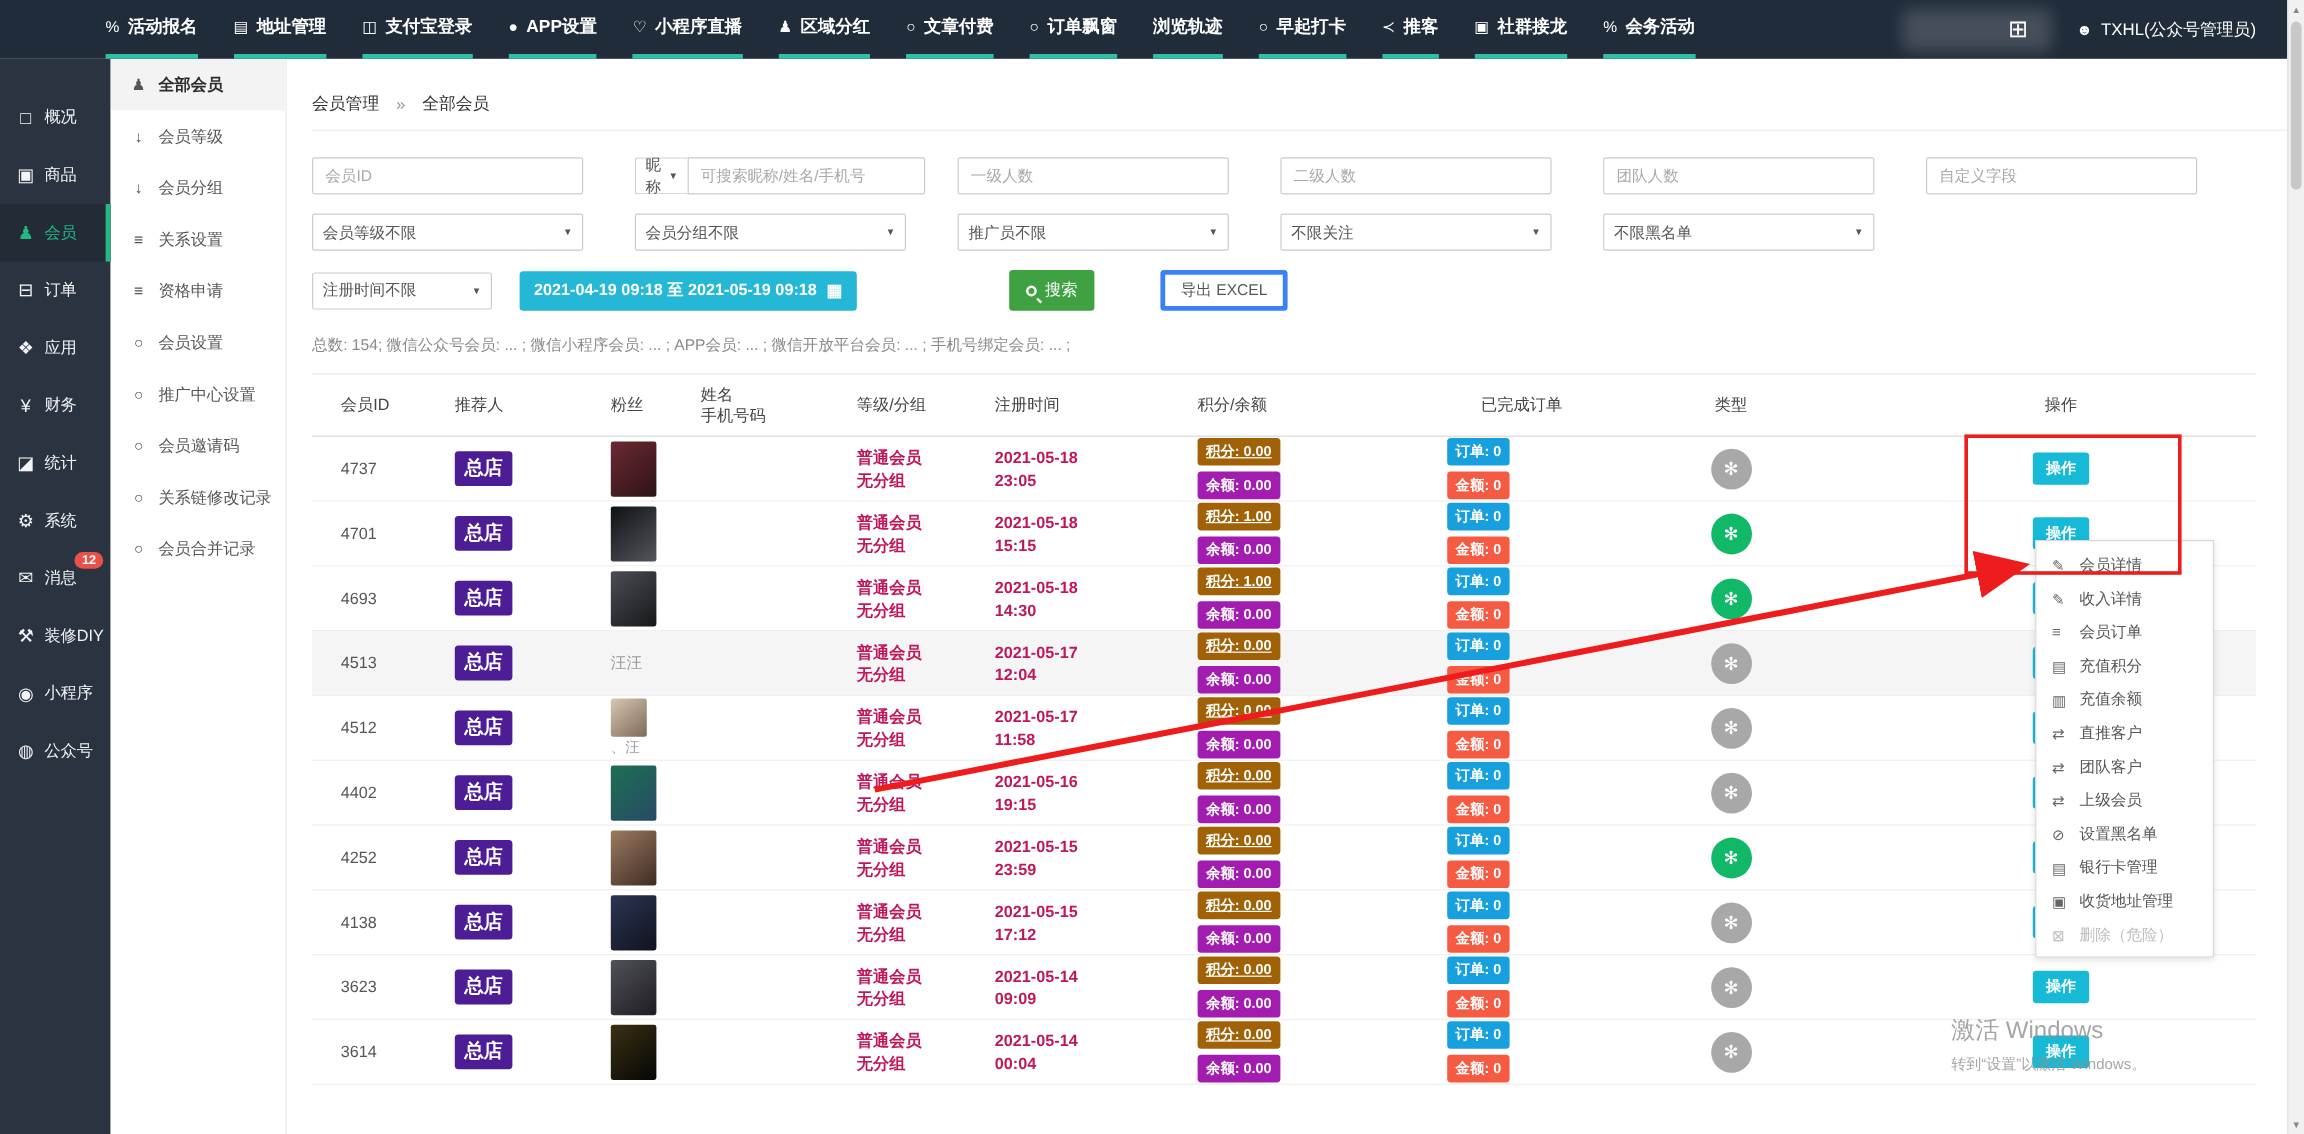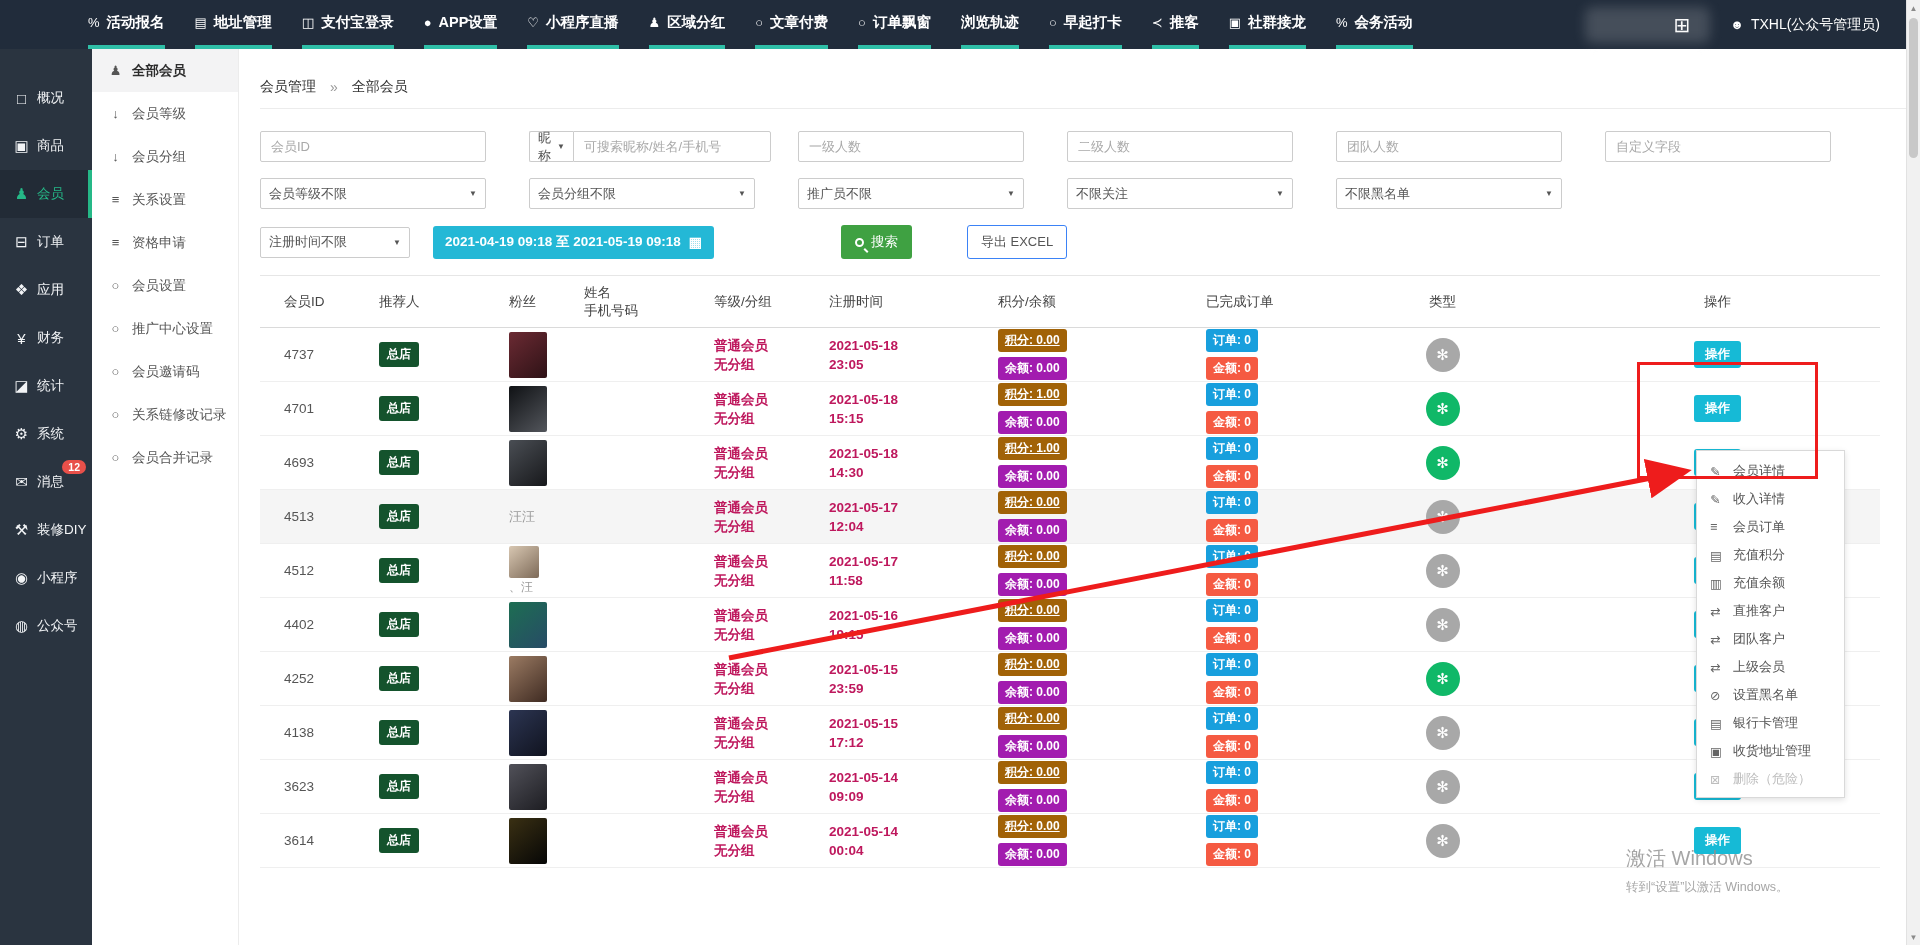--- a/index.html
+++ b/index.html
@@ -58,42 +58,42 @@
   .sel-226 { width:226px; }
   .sel-150 { width:150px; }
   .date-btn { margin-left:8px; height:33px; background:#24b8d6; color:#fff; border:none; border-radius:3px;
     font-size:13.5px; font-weight:bold; padding:0 12px; display:flex; align-items:center; gap:8px; cursor:pointer; }
   .cal-ico { font-size:14px; }
   .search-btn { margin-left:84px; height:34px; background:#3fa142; color:#fff; border:none; border-radius:3px;
     font-size:13.5px; padding:0 14px; display:flex; align-items:center; gap:7px; cursor:pointer; }
   .mag { width:9px; height:9px; border:2px solid #fff; border-radius:50%; position:relative; display:inline-block; }
   .mag::after { content:""; position:absolute; width:2px; height:5px; background:#fff; left:8px; top:8px;
     transform:rotate(-45deg); }
-  .export-btn { margin-left:12px; height:34px; background:#fff; color:#555; border:1px solid #3b82f6; border-radius:3px;
+  .export-btn { margin-left:12px; height:34px; background:#fff; color:#555; border:4px solid #3b82f6; border-radius:3px;
     font-size:13px; padding:0 13px; cursor:pointer; }
 
   .act-row { margin-top:28px; display:flex; gap:10px; }
   .cyan-btn { height:34px; background:#16bad6; color:#fff; border:none; border-radius:3px; font-size:13.5px;
     padding:0 12px; cursor:pointer; }
 
   .stats { margin-top:20px; font-size:13px; color:#8a8a8a; }
 
   
   table.members { margin-top:14px; width:1620px; border-collapse:collapse; table-layout:fixed; }
   table.members col.c1{width:95px} col.c2{width:130px} col.c3{width:75px} col.c4{width:130px} col.c5{width:115px}
   col.c6{width:125px} col.c7{width:190px} col.c8{width:210px} col.c9{width:225px} col.c10{width:325px}
   table.members th { border-top:1px solid #e6e6e6; border-bottom:1px solid #dadada; height:52px; font-weight:normal;
     font-size:13.5px; color:#444; text-align:left; padding-left:24px; white-space:pre-line; vertical-align:middle; }
   table.members th.center, table.members td.center { text-align:center; padding-left:0; }
   table.members th.padL68 { padding-left:68px; }
-  table.members th.padL86 { padding-left:86px; }
+  table.members th.padL86 { padding-left:86px;text-align:center; }
   table.members td { height:54px; border-bottom:1px solid #efefef; font-size:13.5px; color:#555; padding-left:24px;
     vertical-align:middle; }
   tr.hl td { background:#f5f5f5; }
-  .ref-badge { display:inline-block; background:#14532d; color:#fff; font-size:12px; font-weight:bold;
+  .ref-badge { display:inline-block; background:#4c1d95; color:#fff; font-size:16px; font-weight:bold;
     padding:4px 8px; border-radius:3px; }
   .avatar { width:38px; height:46px; border-radius:2px; filter:blur(.6px); }
   .avatar.small { width:30px; height:32px; }
   .fans-txt { color:#999; font-size:13px; }
   .fans-cap { color:#999; font-size:12px; margin-top:1px; }
   .two-line div { line-height:19px; color:#be185d;font-weight:bold; }
   .bcol { display:flex; flex-direction:column; gap:5px; padding-left:68px; }
   .bcol2 { padding-left:86px; }
   .pill { color:#fff; font-size:12px; font-weight:bold; border-radius:3px; padding:3px 7px; width:fit-content; }
   .pill.cyan { background:#a16207;text-decoration:underline; }
@@ -354,20 +354,21 @@
       </button>
       <button class="search-btn">
         <span class="mag"></span>
         <span>搜索</span>
       </button>
       <button class="export-btn">导出 EXCEL</button>
     </div>
   </div>
 
 
+  <div class="stats">总数: 154; 微信公众号会员: ... ;  微信小程序会员: ... ;  APP会员: ... ;  微信开放平台会员: ... ;  手机号绑定会员: ... ;</div>
 
   <table class="members">
     <colgroup>
       <col class="c1">
         <col class="c2">
         <col class="c3">
         <col class="c4">
         <col class="c5">
       <col class="c6">
         <col class="c7">

